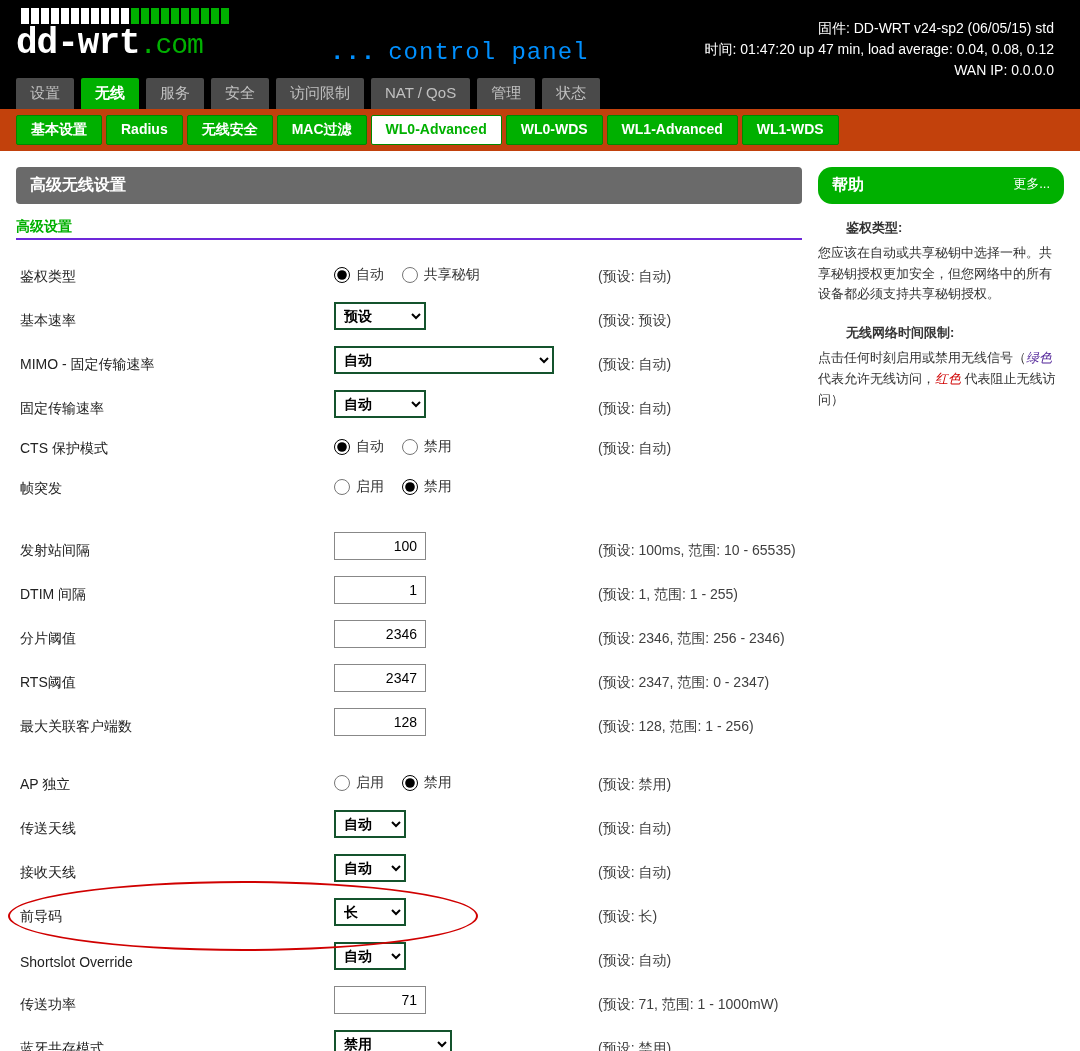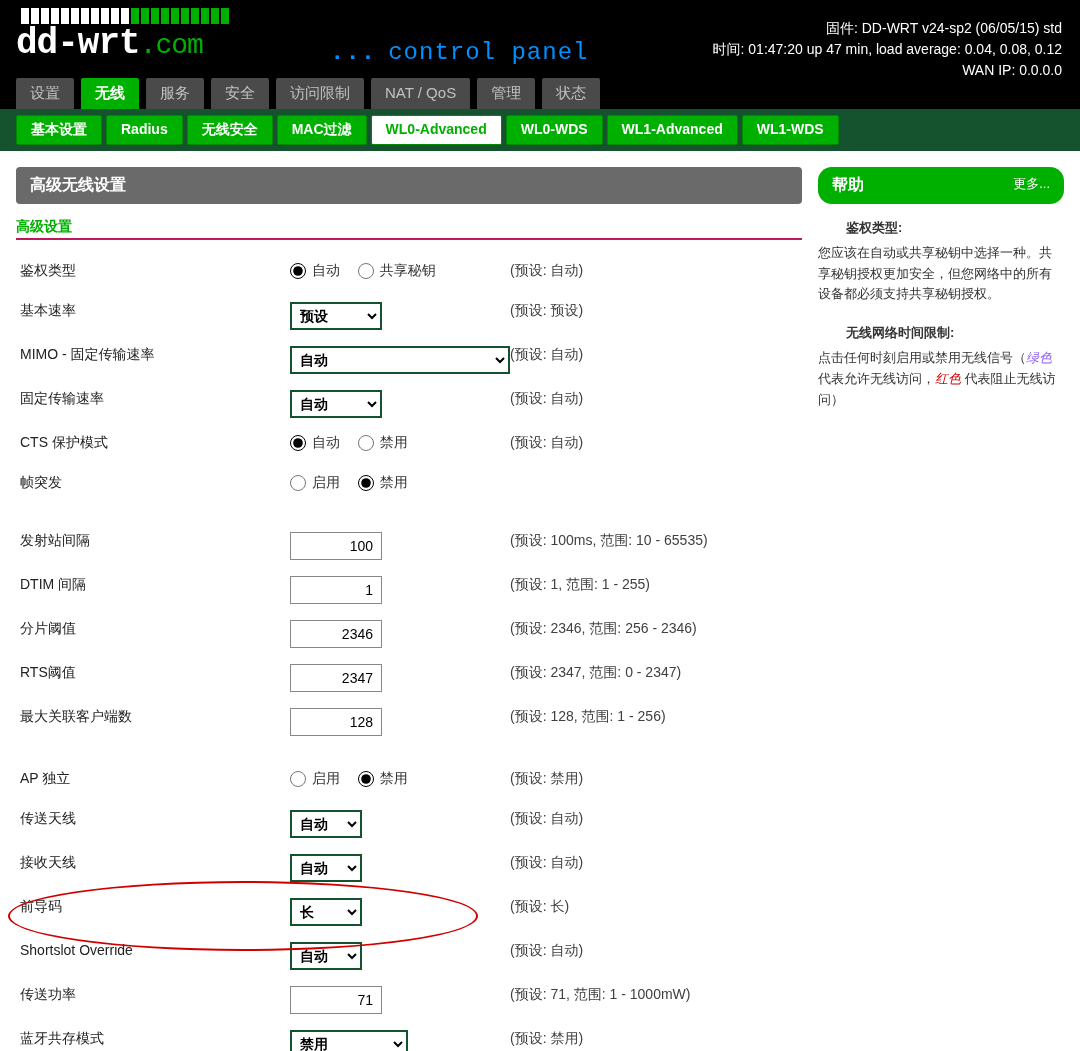--- a/index.html
+++ b/index.html
@@ -44,21 +44,21 @@
     bottom: 12px;
     color: #0090ff;
     font-family: "Courier New", monospace;
     font-size: 24px;
     letter-spacing: 1px;
   }
   .cp .dots3 { color: #0090ff; font-weight: bold; margin-right: 12px; }
   .status {
     position: absolute;
     top: 18px;
-    right: 18px;
+    right: 26px;
     text-align: right;
     color: #fff;
     font-size: 14px;
     line-height: 1.5;
   }
   
   .mainnav {
     display: flex;
     gap: 7px;
     padding: 0 16px;
@@ -71,21 +71,21 @@
     font-size: 15px;
     cursor: pointer;
     border-radius: 2px 2px 0 0;
   }
   .mainnav a.active { background: #00b000; color: #fff; font-weight: bold; }
   
   .subnav {
     display: flex;
     gap: 4px;
     padding: 6px 16px;
-    background: #14532d;
+    background: #c2410c;
   }
   .subnav a {
     background: #00b000;
     border: 1px solid #008800;
     color: #fff;
     padding: 5px 14px;
     font-size: 14px;
     cursor: pointer;
     border-radius: 2px;
     font-weight: bold;
@@ -119,29 +119,30 @@
     border-radius: 14px;
     margin-bottom: 14px;
     display: flex;
     justify-content: space-between;
   }
   .help-title .more { font-size: 13px; font-weight: normal; cursor: pointer; }
   .section-label {
     color: #00b000;
     font-weight: bold;
     font-size: 14px;
-    border-bottom: 2px solid #be185d;
+    border-bottom: 2px solid #6d28d9;
     padding-bottom: 2px;
     margin-bottom: 14px;
   }
   .row {
     display: flex;
-    align-items: flex-start;
+    align-items: flex-end;
     padding: 8px 4px;
     min-height: 40px;
+    gap: 44px;
   }
   .row .lbl { width: 270px; font-size: 14px; color: #222; }
   .row .ctrl { width: 220px; }
   .row .hint { color: #404040; font-size: 14px; }
   .ctrl input[type=text] {
     border: 1px solid #888;
     padding: 5px 8px;
     font-size: 14px;
     width: 92px;
     text-align: right;
@@ -155,21 +156,21 @@
   }
   .sel-sm { width: 92px; }
   .sel-md { width: 118px; }
   .sel-lg { width: 220px; }
   .sel-xs { width: 72px; }
   .radio-wrap { display: inline-flex; align-items: center; gap: 6px; margin-right: 14px; font-size: 14px; }
   .radio-wrap input { width: 16px; height: 16px; accent-color: #000; }
   .spacer { height: 18px; }
   .help-block { font-size: 13px; color: #333; line-height: 1.6; margin-bottom: 18px; }
   .help-block b { display: block; margin-bottom: 4px; margin-left: 28px; }
-  .help-block .em-g { color: #8b5cf6; font-style: italic; }
+  .help-block .em-g { color: #4c1d95; font-style: italic; }
   .help-block .em-r { color: #d00000; font-style: italic; }
   
   .highlight-ellipse {
     position: absolute;
     border: 2px solid #d00000;
     border-radius: 50%;
     width: 470px;
     height: 70px;
     pointer-events: none;
   }

